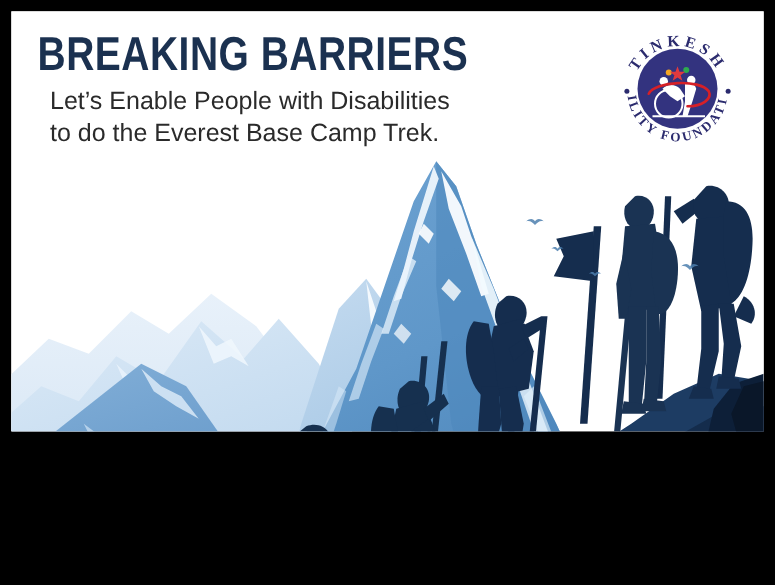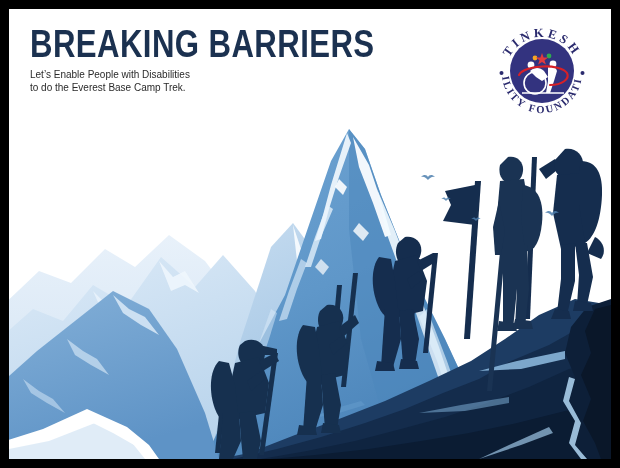--- a/index.html
+++ b/index.html
@@ -10,21 +10,21 @@
   body {
     width: 620px;
     height: 468px;
     overflow: hidden;
     font-family: "Liberation Sans", sans-serif;
   }
 
   #poster {
     position: relative;
     width: 620px;
-    height: 468px;
+    height: 345px;
     background: #000000;
     box-sizing: border-box;
     overflow: hidden;
   }
 
   
   #canvas {
     position: absolute;
     left: 9px;
     top: 9px;
@@ -56,24 +56,24 @@
     font-weight: 700;
     font-size: 38px;
     line-height: 1.0;
     letter-spacing: 0.5px;
     color: #1b3150;
     transform: scaleX(0.82);
     transform-origin: left center;
     white-space: nowrap;
   }
   #subtitle {
-    margin: 6px 0 0 0;
+    margin: 6px 0 0 10px;
     font-family: "Liberation Sans", sans-serif;
     font-weight: 400;
-    font-size: 10px;
+    font-size: 20px;
     line-height: 1.28;
     color: #2a2a2a;
     white-space: pre-line;
   }
 
   
   #logo {
     position: absolute;
     right: 17px;
     top: 10px;

